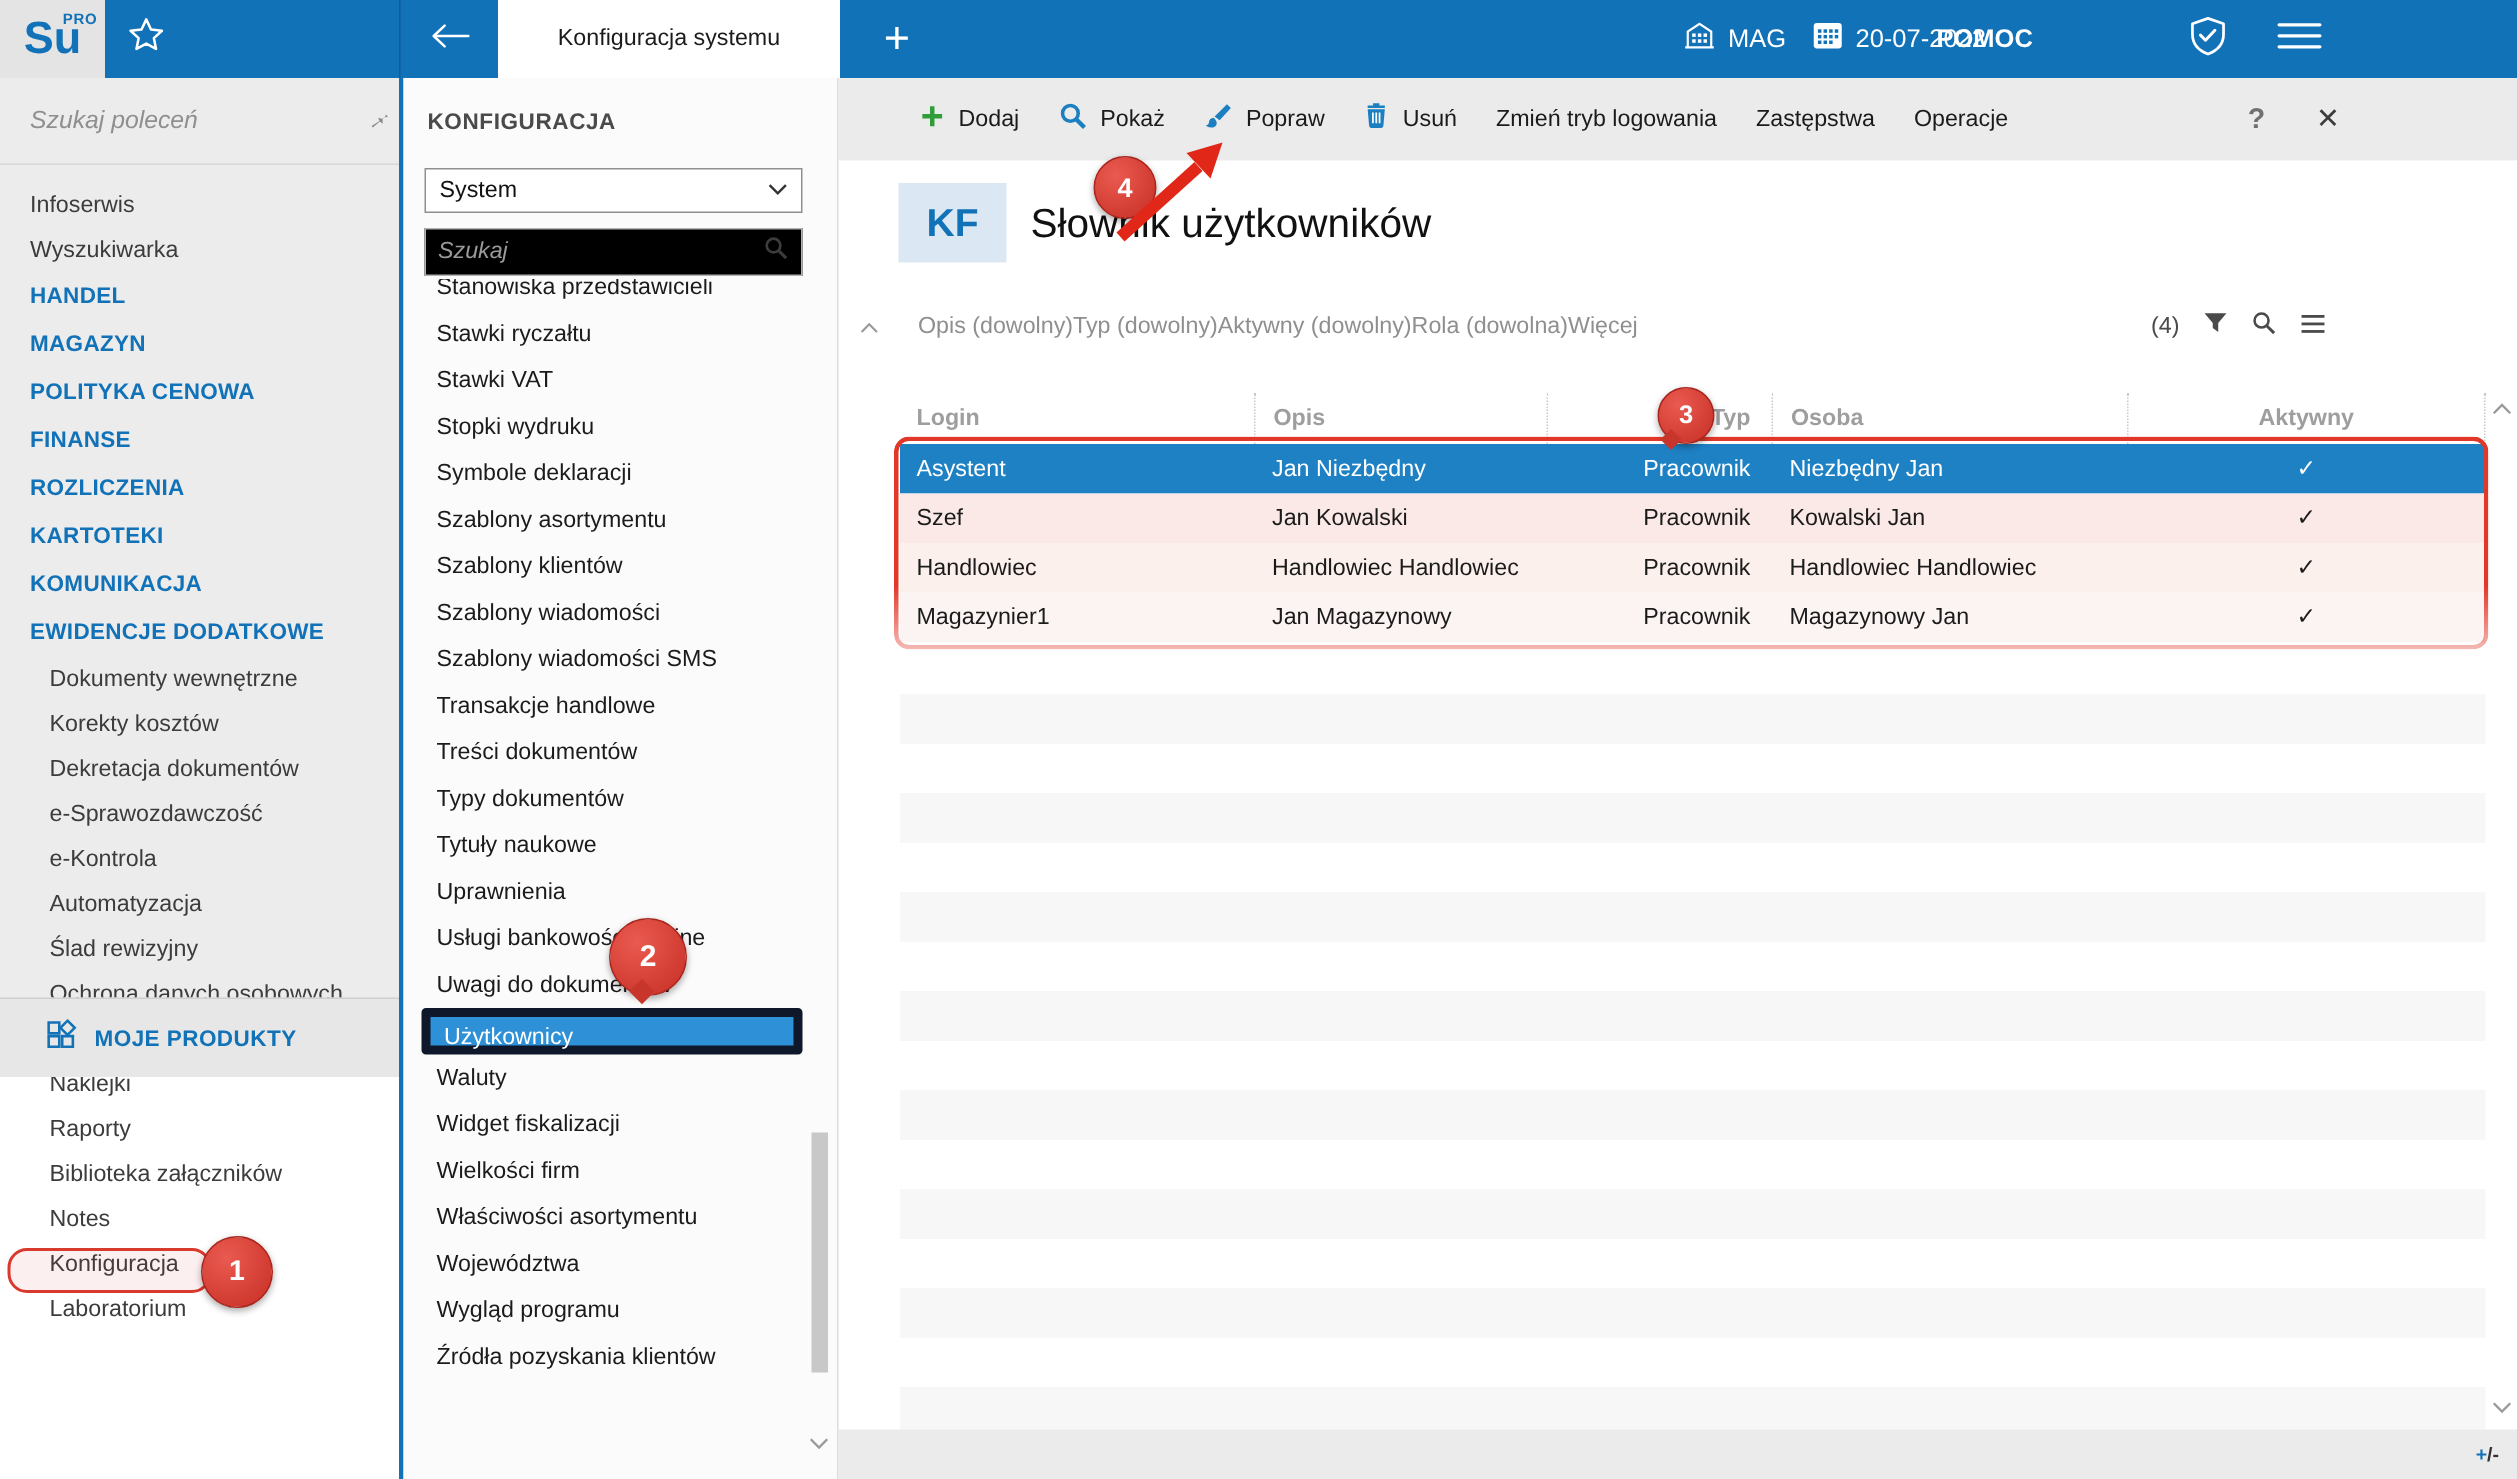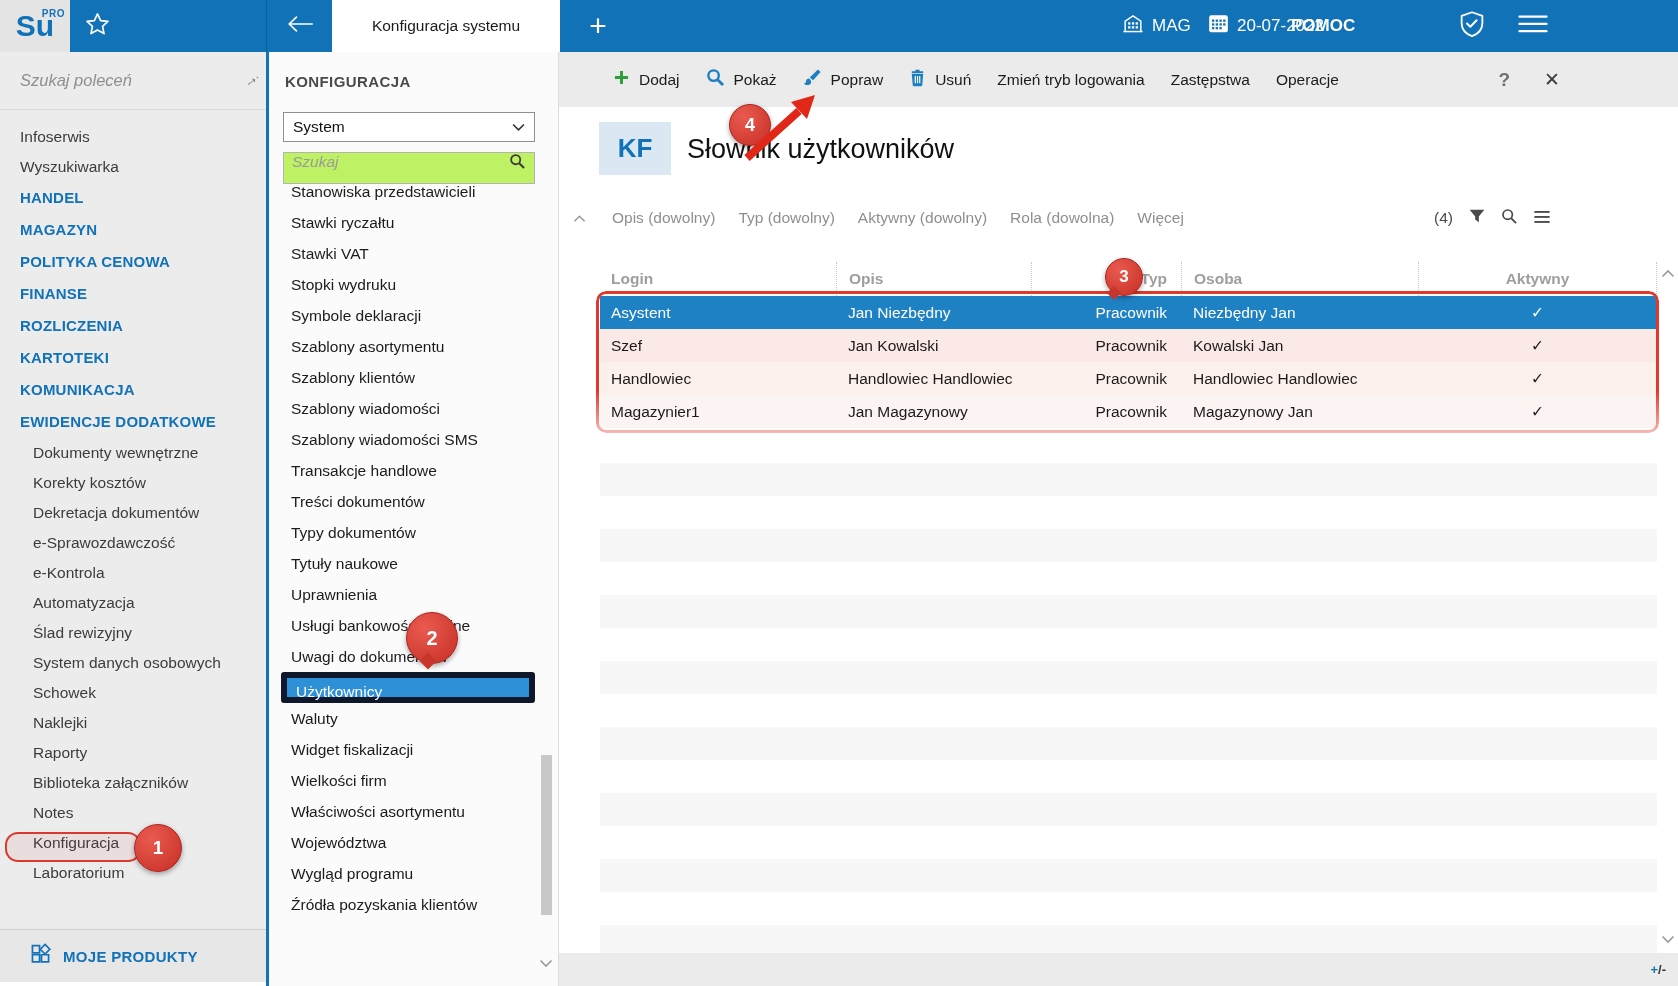--- a/index.html
+++ b/index.html
@@ -13,39 +13,39 @@
   .logo-text { color:#1272b8; font-size:30px; font-weight:700; position:relative; line-height:1; }
   .logo-text sup { font-size:10px; font-weight:700; position:absolute; top:-2px; left:26px; letter-spacing:.5px; }
   .fav-bar { width:196px; display:flex; align-items:center; padding-left:14px; }
   .tb-sep { width:1px; background:rgba(0,0,0,.18); }
   .back-btn { width:65px; display:flex; align-items:center; justify-content:center; }
   .tab-active { width:228px; background:#fff; display:flex; align-items:center; justify-content:center; color:#1b1b1b; font-size:15.5px; }
   .newtab-btn { width:76px; display:flex; align-items:center; justify-content:center; color:#fff; font-size:30px; font-weight:200; line-height:1; }
   .tb-abs { position:absolute; top:0; height:52px; display:flex; align-items:center; color:#fff; font-size:17px; gap:8px; }
 
   
-  .sidebar { position:absolute; left:0; top:52px; width:266px; height:930px; background:#ececec; }
+  .sidebar { position:absolute; left:0; top:52px; width:266px; height:666px; background:#ececec; }
   .side-search { height:58px; display:flex; align-items:center; padding:0 14px 0 20px; border-bottom:1px solid #d8d8d8; }
   .side-search input { flex:1; border:none; background:transparent; outline:none; font-style:italic; font-size:16.5px; color:#6e6e6e; font-family:inherit; }
   .side-search input::placeholder { color:#8f8f8f; }
   .nav { padding-top:12px; }
   .nav-item { height:30px; line-height:30px; padding-left:20px; font-size:15.5px; color:#3c3c3c; white-space:nowrap; cursor:default; }
   .nav-section { height:32px; line-height:32px; padding-left:20px; font-size:15px; font-weight:700; color:#1272b8; letter-spacing:.2px; white-space:nowrap; }
   .nav-sub { height:30px; line-height:30px; padding-left:33px; font-size:15.5px; color:#3c3c3c; white-space:nowrap; }
   .side-footer { position:absolute; left:0; right:0; bottom:0; height:53px; border-top:1px solid #d0d0d0; background:#e7e7e7; display:flex; align-items:center; padding-left:30px; gap:11px; }
   .side-footer .lbl { color:#1272b8; font-weight:700; font-size:15px; letter-spacing:.3px; }
 
   .vline { position:absolute; left:266px; top:52px; width:3px; height:934px; background:#1272b8; }
 
   
   .cfgpanel { position:absolute; left:269px; top:52px; width:289px; height:934px; background:#fbfbfb; overflow:hidden; }
   .cfg-header { position:absolute; left:16px; top:21px; font-size:15px; font-weight:700; color:#4a4a4a; letter-spacing:.4px; }
   .cfg-select { position:absolute; left:14px; top:60px; width:252px; height:30px; background:#fff; border:1px solid #8f8f8f; display:flex; align-items:center; padding:0 9px; font-size:15.5px; color:#111; z-index:3; }
   .cfg-select .val { flex:1; }
-  .cfg-search { position:absolute; left:14px; top:100px; width:252px; height:32px; background:#bef264; border:1px solid #b3b3b3; display:flex; align-items:flex-start; padding:0 8px; z-index:3; }
+  .cfg-search { position:absolute; left:14px; top:100px; width:252px; height:32px; background:#000000; border:1px solid #b3b3b3; display:flex; align-items:center; padding:0 8px; z-index:3; }
   .cfg-search input { flex:1; border:none; outline:none; background:transparent; font-style:italic; font-size:15.5px; color:#777; font-family:inherit; }
   .cfg-search input::placeholder { color:#9a9a9a; }
   .cfg-list { position:absolute; left:0; top:134px; right:0; bottom:0; overflow:hidden; z-index:1; }
   .cfg-item { height:31px; line-height:31px; padding-left:22px; font-size:15.5px; color:#1b1b1b; white-space:nowrap; }
   .cfg-item.first-clipped { margin-top:-10px; }
   .cfg-item.selected { background:#2e90d6; color:#fff; border:6px solid #0f172a; border-radius:3px; margin:0 23px 0 12px; padding-left:9px; line-height:27px; }
   .cfg-scroll-thumb { position:absolute; right:6px; top:703px; width:11px; height:160px; background:#c8c8c8; z-index:4; }
   .cfg-scroll-down { position:absolute; right:5px; top:902px; z-index:4; }
 
   
@@ -54,21 +54,21 @@
   .tool-btn { display:flex; align-items:center; gap:9px; padding:0 6px; font-size:15.5px; color:#1b1b1b; white-space:nowrap; cursor:default; }
   .tool-right { margin-left:auto; display:flex; align-items:center; gap:34px; margin-right:118px; }
   .tool-help { color:#707070; font-size:19px; font-weight:700; }
   .tool-close { color:#3c3c3c; font-size:19px; }
 
   .kf-badge { position:absolute; left:40px; top:70px; width:72px; height:53px; background:#dbe8f3; color:#1272b8; font-size:26px; font-weight:700; display:flex; align-items:center; justify-content:center; }
   .page-title { position:absolute; left:128px; top:82px; font-size:27px; color:#111; }
 
   .filter-row { position:absolute; left:14px; top:150px; right:0; height:32px; display:flex; align-items:center; color:#8f8f8f; font-size:15.5px; }
   .filter-collapse { margin-right:26px; display:flex; }
-  .filter-labels { display:flex; gap:23px; }
+  .filter-labels { display:flex; }
   .filter-right { margin-left:auto; display:flex; align-items:center; gap:16px; margin-right:128px; color:#4a4a4a; font-size:15.5px; }
 
   .tbl { position:absolute; left:41px; top:210px; width:1057px; }
   .tr { display:flex; height:33px; }
   .tr.head { height:34px; color:#9e9e9e; font-weight:600; font-size:15px; }
   .td { display:flex; align-items:center; font-size:15.5px; overflow:hidden; white-space:nowrap; }
   .c0 { width:236px; padding-left:11px; }
   .c1 { width:195px; padding-left:12px; }
   .c2 { width:150px; justify-content:flex-end; padding-right:14px; }
   .c3 { width:237px; padding-left:12px; }
@@ -206,21 +206,21 @@
         <div class="nav-section">KARTOTEKI</div>
         <div class="nav-section">KOMUNIKACJA</div>
         <div class="nav-section">EWIDENCJE DODATKOWE</div>
         <div class="nav-sub">Dokumenty wewnętrzne</div>
         <div class="nav-sub">Korekty kosztów</div>
         <div class="nav-sub">Dekretacja dokumentów</div>
         <div class="nav-sub">e-Sprawozdawczość</div>
         <div class="nav-sub">e-Kontrola</div>
         <div class="nav-sub">Automatyzacja</div>
         <div class="nav-sub">Ślad rewizyjny</div>
-        <div class="nav-sub">System danych osobowych</div>
+        <div class="nav-sub">Ochrona danych osobowych</div>
         <div class="nav-sub">Schowek</div>
         <div class="nav-sub">Naklejki</div>
         <div class="nav-sub">Raporty</div>
         <div class="nav-sub">Biblioteka załączników</div>
         <div class="nav-sub">Notes</div>
         <div class="nav-sub">Konfiguracja</div>
         <div class="nav-sub">Laboratorium</div>
       </div>
     <div class="side-footer">
       <span>

